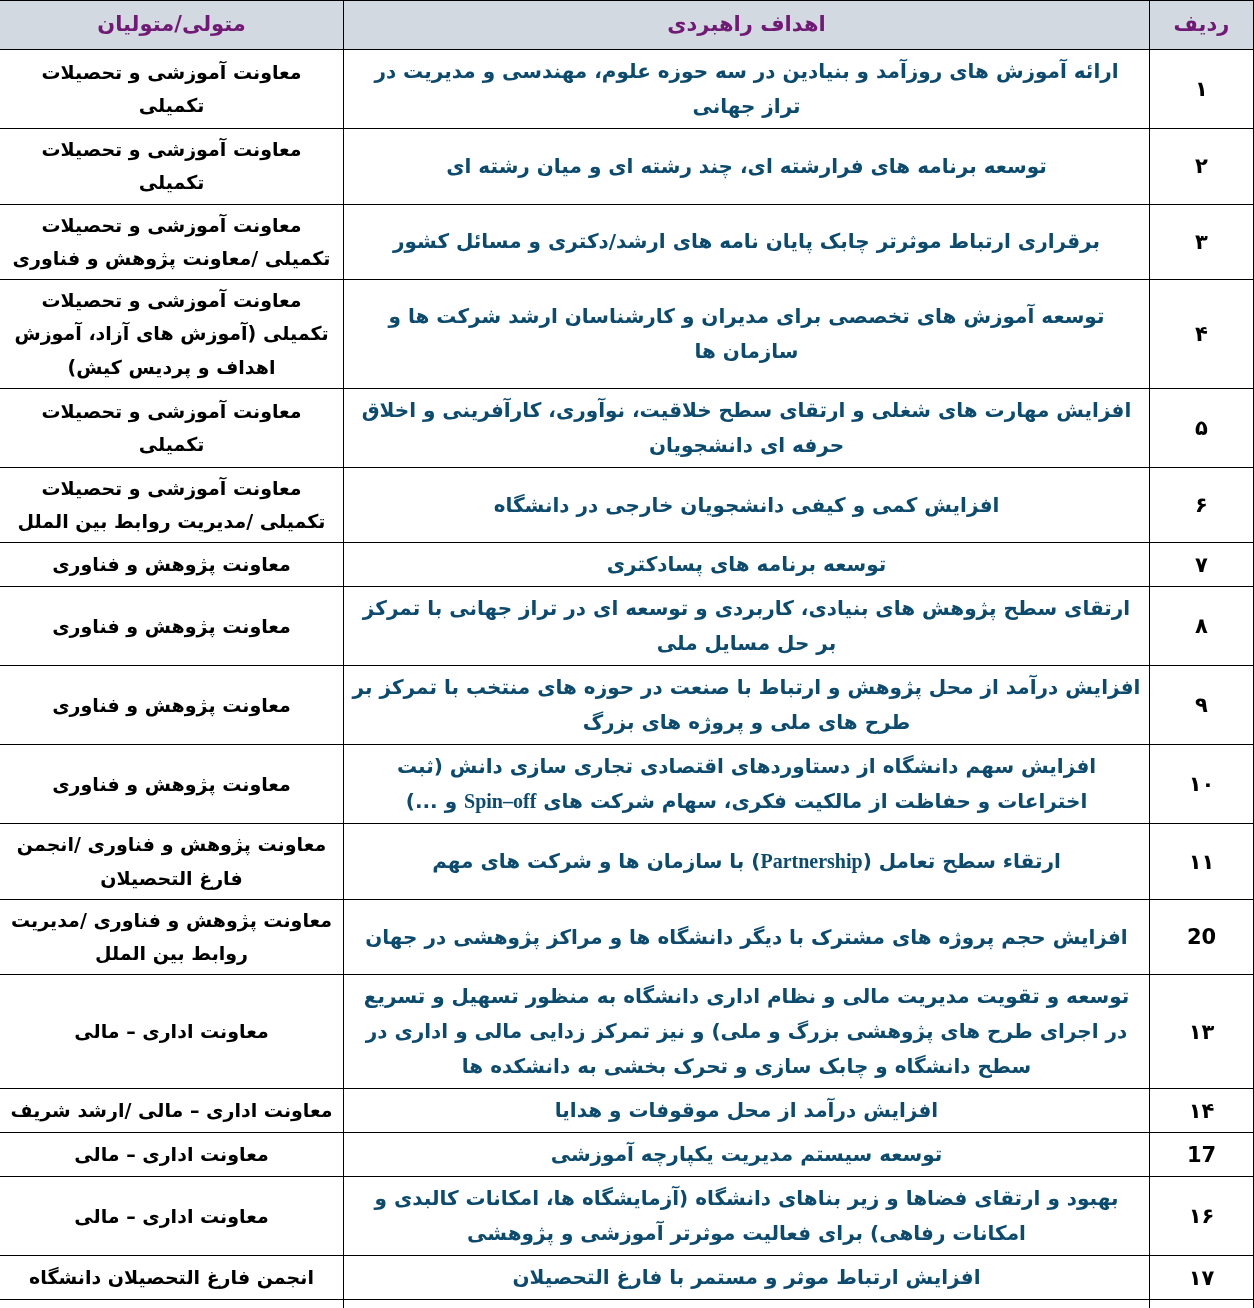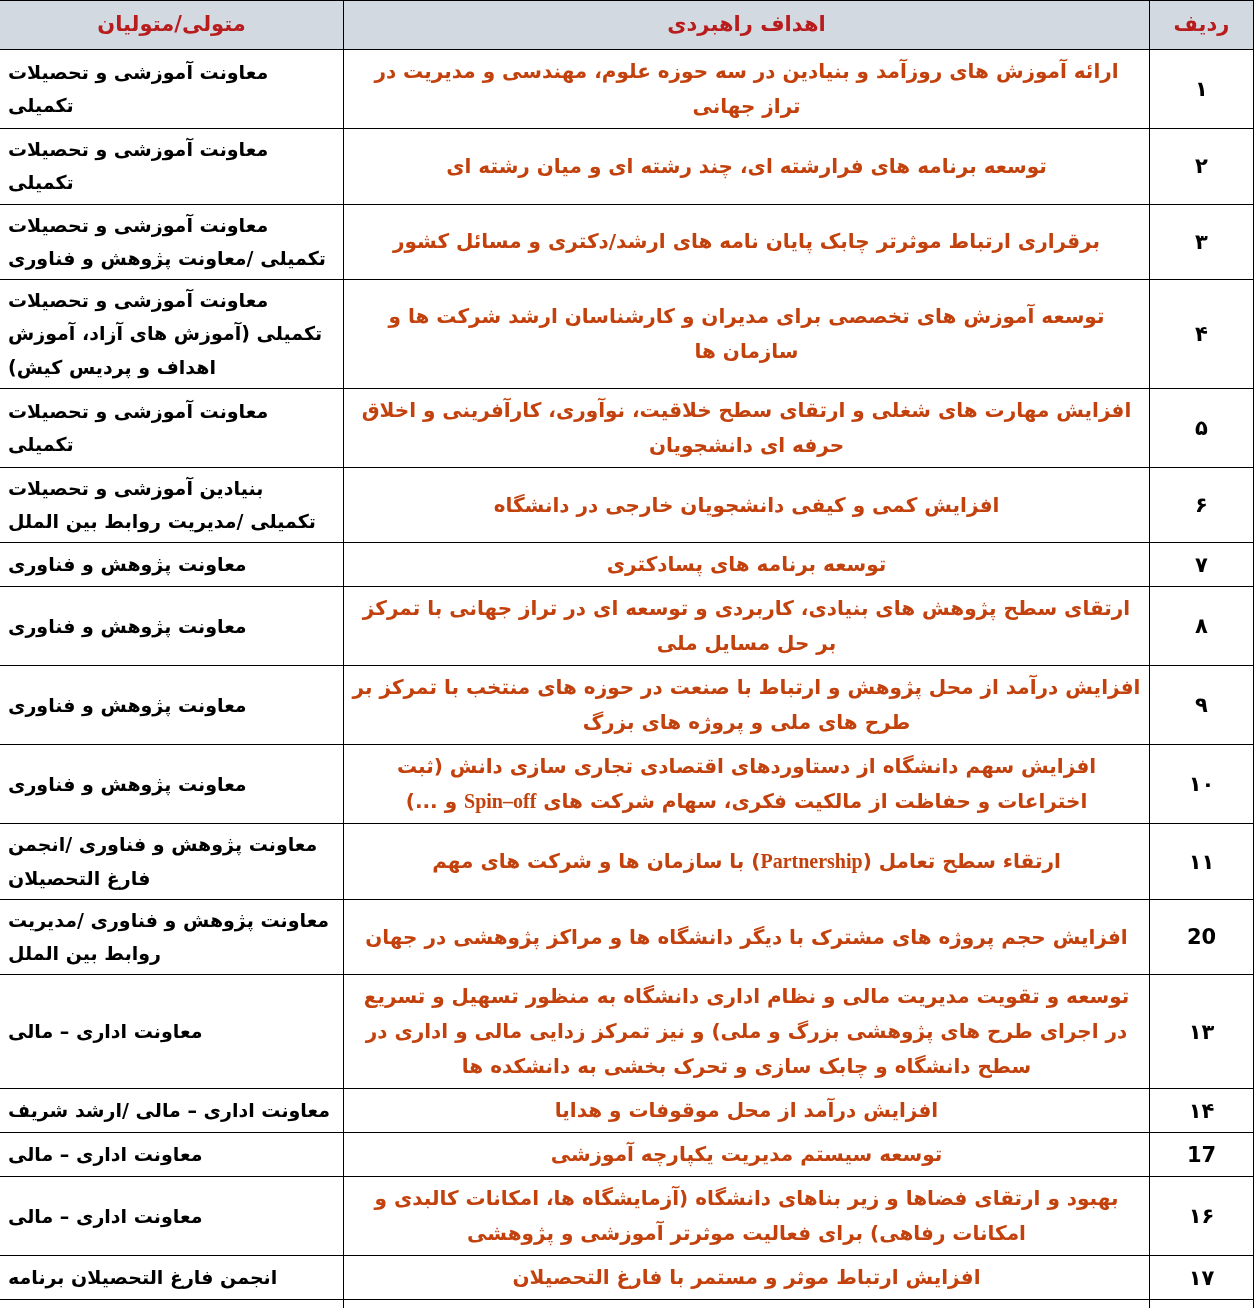--- a/index.html
+++ b/index.html
@@ -25,39 +25,39 @@
     vertical-align: middle;
     font-weight: bold;
   }
   
   col.col-index { width: 104px; }
   col.col-goal  { width: 806px; }
   col.col-owner { width: 344px; }
 
   thead th {
     background: #d3d9e0;
-    color: #b91c1c;
+    color: #701a75;
     text-align: center;
     font-size: 21px;
     height: 40px;
     line-height: 1.2;
   }
   td.cell-index {
     text-align: center;
     font-size: 21px;
     color: #000000;
   }
   td.cell-goal {
     text-align: center;
     font-size: 20px;
     line-height: 1.75;
-    color: #c2410c;
+    color: #0c4a6e;
   }
   td.cell-owner {
-    text-align: left;
+    text-align: center;
     font-size: 19px;
     line-height: 1.75;
     color: #000000;
   }
   td.cell-goal .lat,
   td.cell-owner .lat {
     font-family: "Liberation Serif", "DejaVu Serif", serif;
     margin-top: 8px;
   }
 </style>
@@ -99,21 +99,21 @@
         <td class="cell-owner">معاونت آموزشی و تحصیلات تکمیلی (آموزش های آزاد، آموزش اهداف و پردیس کیش)</td>
       </tr>
       <tr>
         <td class="cell-index">۵</td>
         <td class="cell-goal">افزایش مهارت های شغلی و ارتقای سطح خلاقیت، نوآوری، کارآفرینی و اخلاق حرفه ای دانشجویان</td>
         <td class="cell-owner">معاونت آموزشی و تحصیلات تکمیلی</td>
       </tr>
       <tr>
         <td class="cell-index">۶</td>
         <td class="cell-goal">افزایش کمی و کیفی دانشجویان خارجی در دانشگاه</td>
-        <td class="cell-owner">بنیادین آموزشی و تحصیلات تکمیلی /مدیریت روابط بین الملل</td>
+        <td class="cell-owner">معاونت آموزشی و تحصیلات تکمیلی /مدیریت روابط بین الملل</td>
       </tr>
       <tr>
         <td class="cell-index">۷</td>
         <td class="cell-goal">توسعه برنامه های پسادکتری</td>
         <td class="cell-owner">معاونت پژوهش و فناوری</td>
       </tr>
       <tr>
         <td class="cell-index">۸</td>
         <td class="cell-goal">ارتقای سطح پژوهش های بنیادی، کاربردی و توسعه ای در تراز جهانی با تمرکز بر حل مسایل ملی</td>
         <td class="cell-owner">معاونت پژوهش و فناوری</td>
@@ -154,21 +154,21 @@
         <td class="cell-owner">معاونت اداری – مالی</td>
       </tr>
       <tr>
         <td class="cell-index">۱۶</td>
         <td class="cell-goal">بهبود و ارتقای فضاها و زیر بناهای دانشگاه (آزمایشگاه ها، امکانات کالبدی و امکانات رفاهی) برای فعالیت موثرتر آموزشی و پژوهشی</td>
         <td class="cell-owner">معاونت اداری – مالی</td>
       </tr>
       <tr>
         <td class="cell-index">۱۷</td>
         <td class="cell-goal">افزایش ارتباط موثر و مستمر با فارغ التحصیلان</td>
-        <td class="cell-owner">انجمن فارغ التحصیلان برنامه</td>
+        <td class="cell-owner">انجمن فارغ التحصیلان دانشگاه</td>
       </tr>
       <tr>
         <td class="cell-index">۱۸</td>
         <td class="cell-goal">ترویج فرهنگ مسئولیت پذیری در اساتید، دانشجویان و کارکنان و صیانت و برخوردارشدن از وجدان کاری، اخلاق حرفه ای و رفتار مناسب اجتماعی و شخصی</td>
         <td class="cell-owner">معاونت فرهنگی</td>
       </tr>
     </tbody>
 </table>
 
 </body></html>

